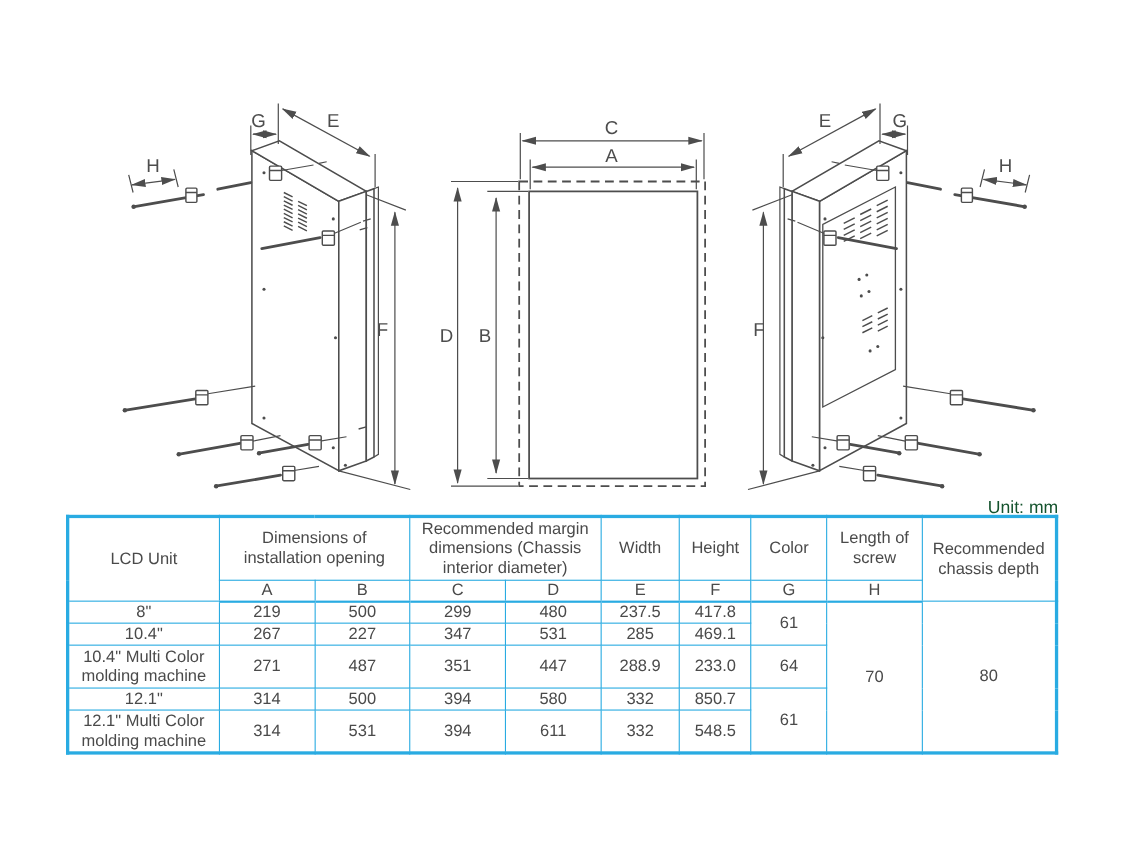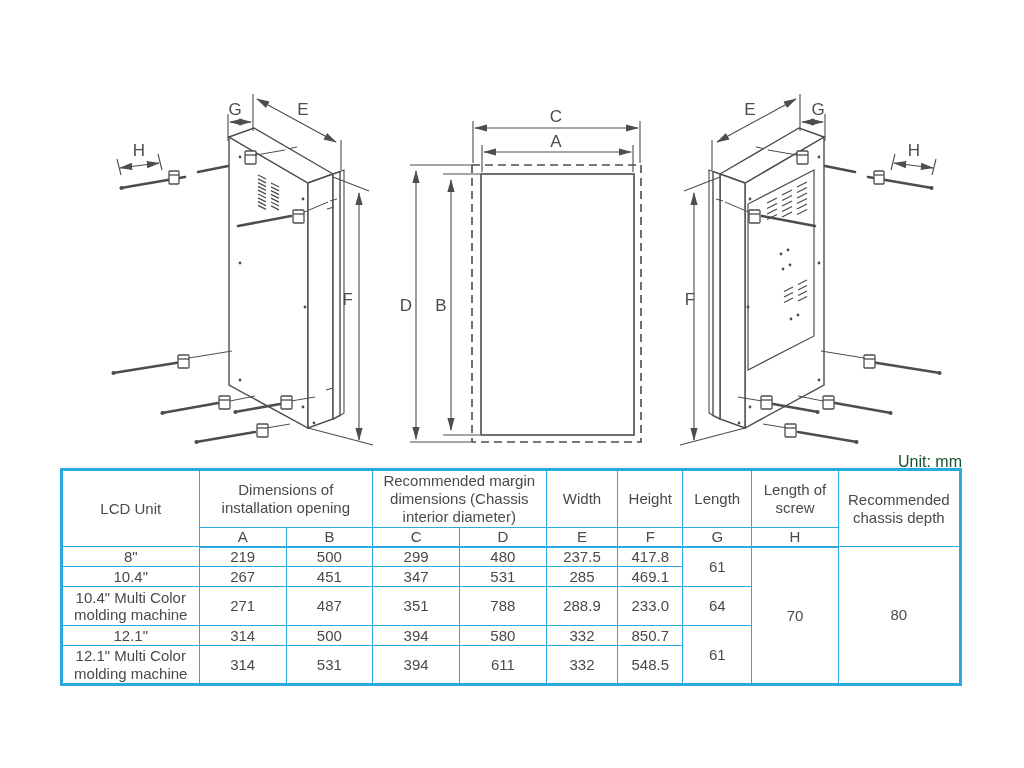--- a/index.html
+++ b/index.html
@@ -241,21 +241,21 @@
         <col style="width:9.6%">
       <col style="width:13.6%">
     </colgroup>
     <thead>
       <tr class="h60">
         <th rowspan="2">LCD Unit</th>
         <th colspan="2">Dimensions of installation opening</th>
         <th colspan="2">Recommended margin dimensions (Chassis interior diameter)</th>
         <th>Width</th>
         <th>Height</th>
-        <th>Length</th>
+        <th>Color</th>
         <th>Length of screw</th>
         <th rowspan="2">Recommended chassis depth</th>
       </tr>
       <tr class="sub h20">
         <th>A</th>
         <th>B</th>
         <th>C</th>
         <th>D</th>
         <th>E</th>
         <th>F</th>
@@ -272,32 +272,32 @@
         <td>480</td>
         <td>237.5</td>
         <td>417.8</td>
         <td rowspan="2">61</td>
         <td rowspan="5">70</td>
         <td rowspan="5">80</td>
       </tr>
       <tr class="h21">
         <td>10.4"</td>
         <td>267</td>
-        <td>451</td>
+        <td>227</td>
         <td>347</td>
         <td>531</td>
         <td>285</td>
         <td>469.1</td>
       </tr>
       <tr class="h40">
         <td>10.4" Multi Color molding machine</td>
         <td>271</td>
         <td>487</td>
         <td>351</td>
-        <td>788</td>
+        <td>447</td>
         <td>288.9</td>
         <td>233.0</td>
         <td>64</td>
       </tr>
       <tr class="h21">
         <td>12.1"</td>
         <td>314</td>
         <td>500</td>
         <td>394</td>
         <td>580</td>

